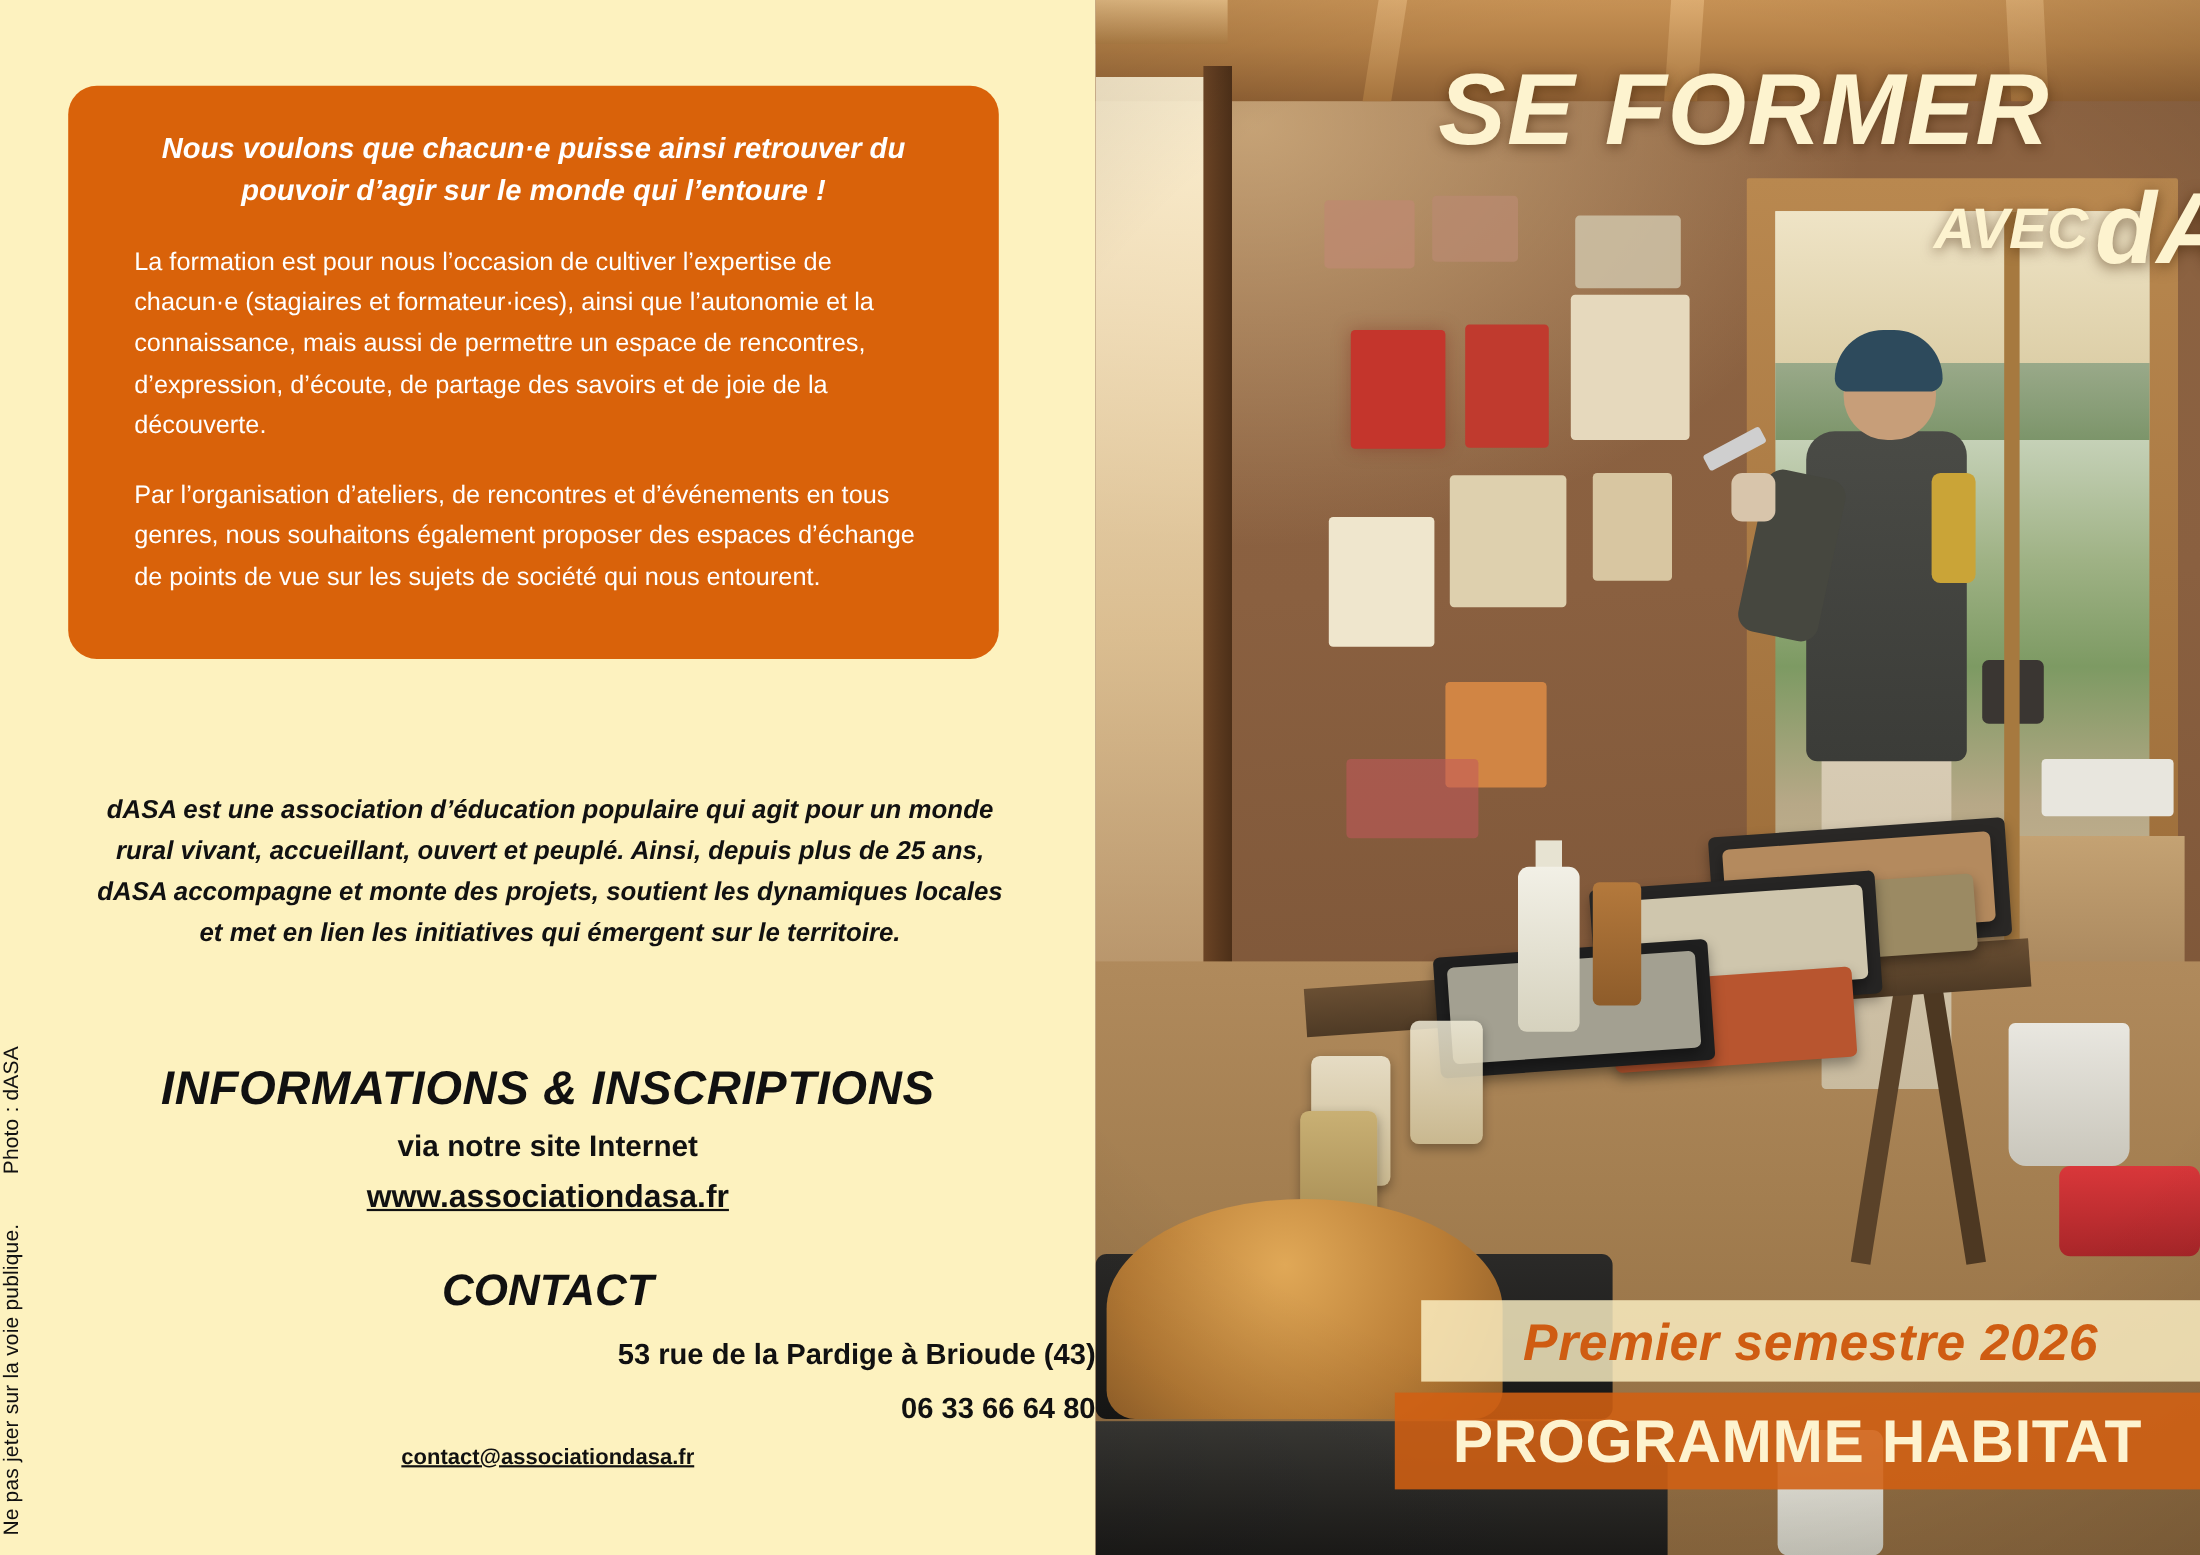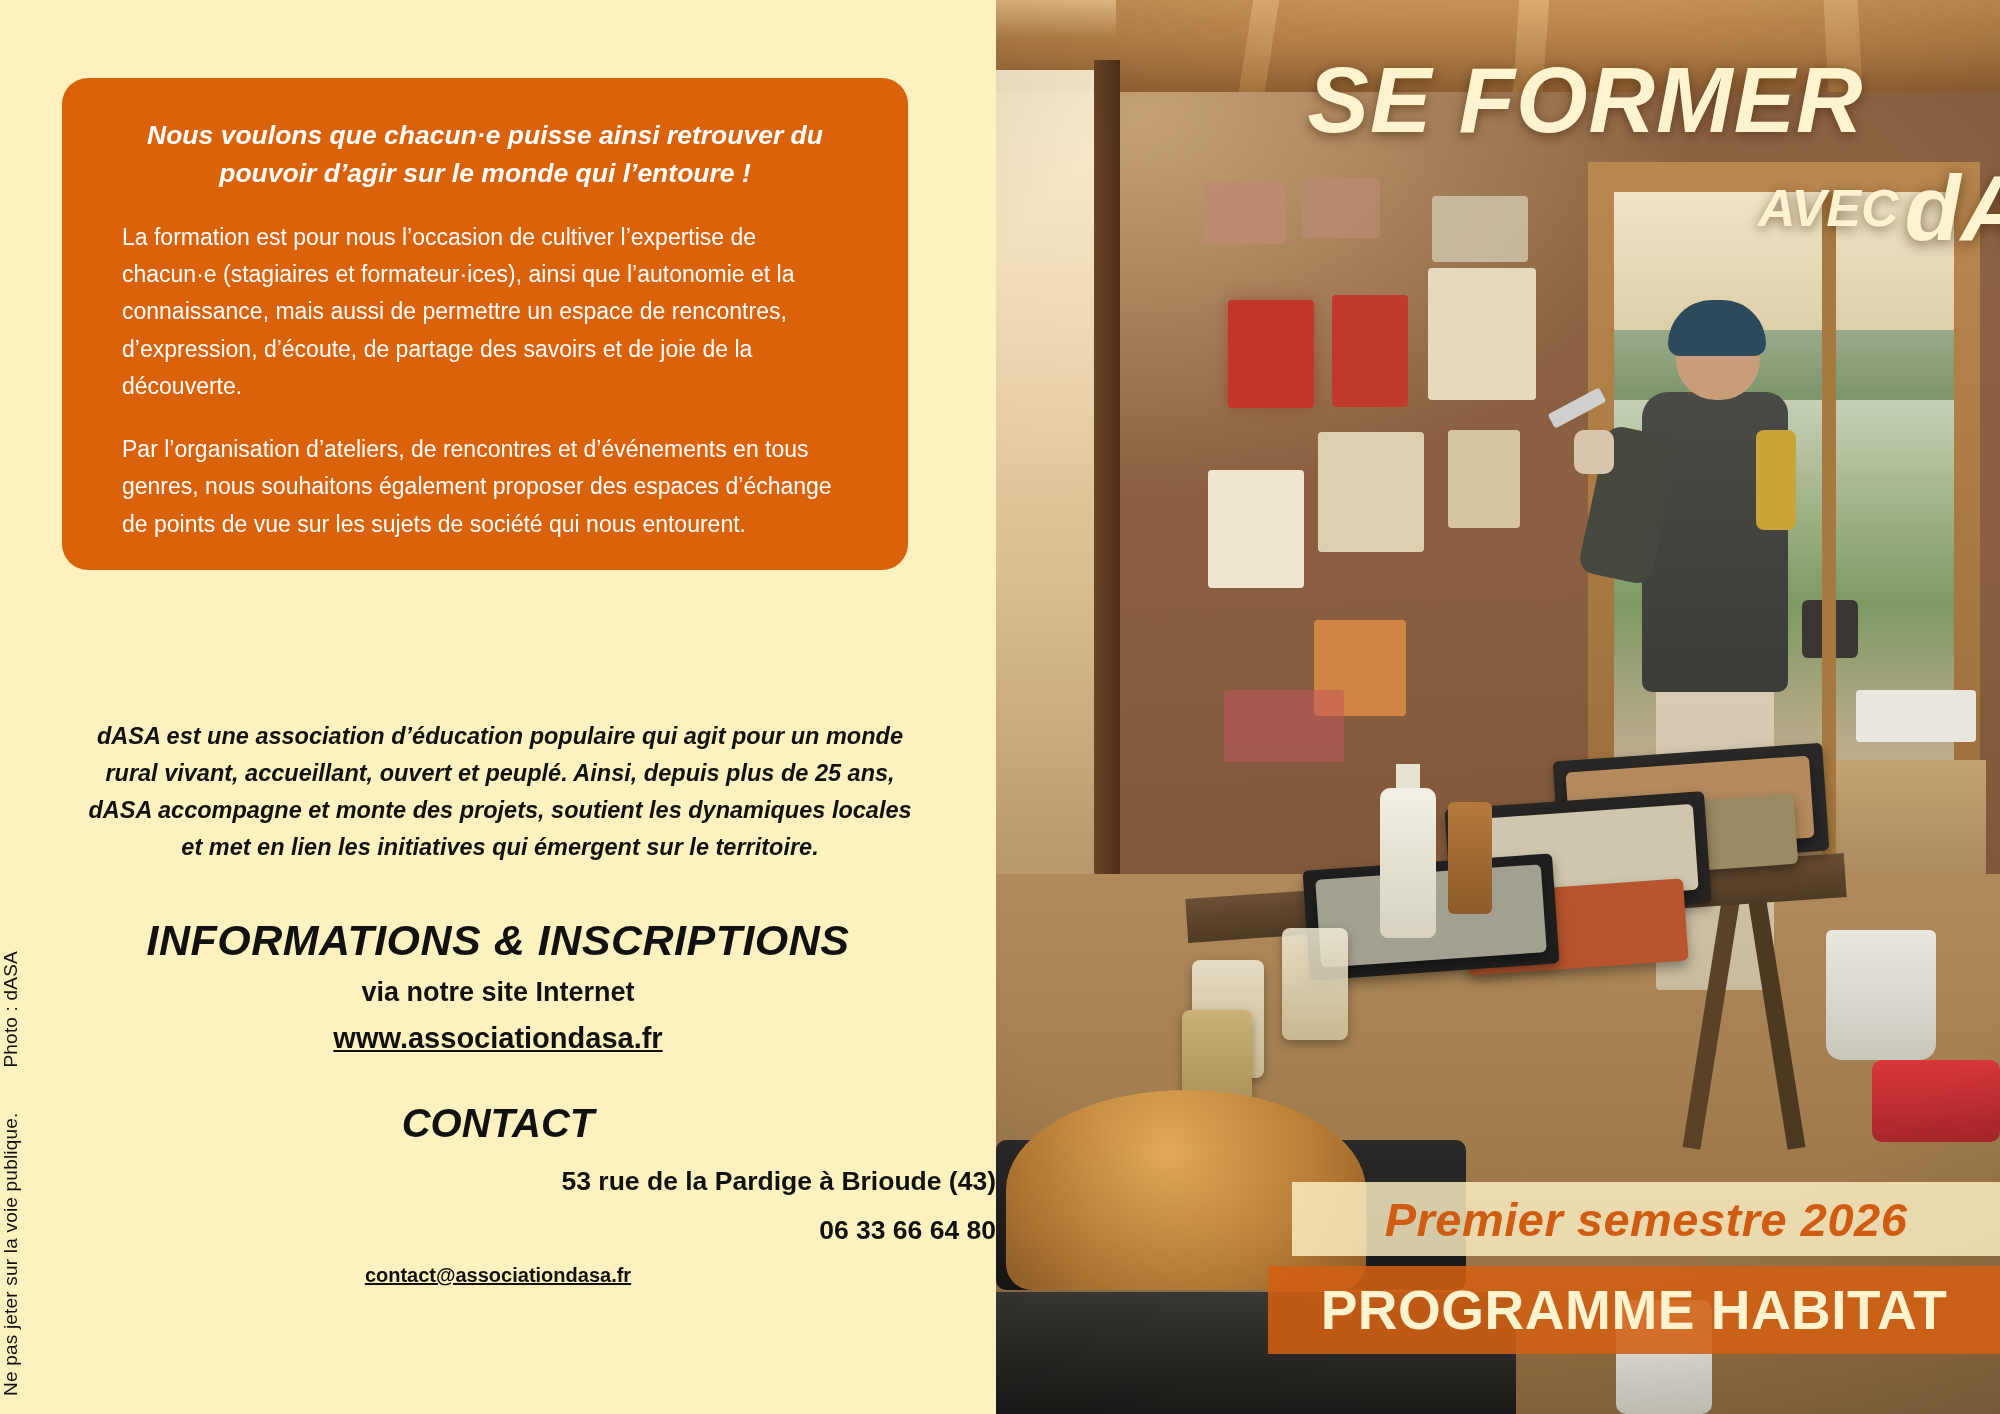--- a/index.html
+++ b/index.html
@@ -45,21 +45,21 @@
     width: 34px;
   }
 
   .mission-box {
     position: absolute;
     left: 62px;
     top: 78px;
     width: 846px;
     background: #d9620a;
     border-radius: 26px;
-    padding: 28px 46px 23px 46px;
+    padding: 28px 46px 52px 46px;
     box-sizing: border-box;
     color: #ffffff;
   }
   .mission-lead {
     font-style: italic;
     font-weight: bold;
     font-size: 26.5px;
     line-height: 1.45;
     text-align: center;
     color: #ffffff;
@@ -85,21 +85,21 @@
     font-style: italic;
     font-weight: bold;
     font-size: 23.5px;
     line-height: 1.58;
     color: #111;
   }
 
   .info-block {
     position: absolute;
     left: 0;
-    top: 916px;
+    top: 966px;
     width: 996px;
     text-align: center;
     color: #111;
   }
   .info-title {
     font-size: 43px;
     font-weight: bold;
     font-style: italic;
     letter-spacing: 0.5px;
     margin-bottom: 12px;

